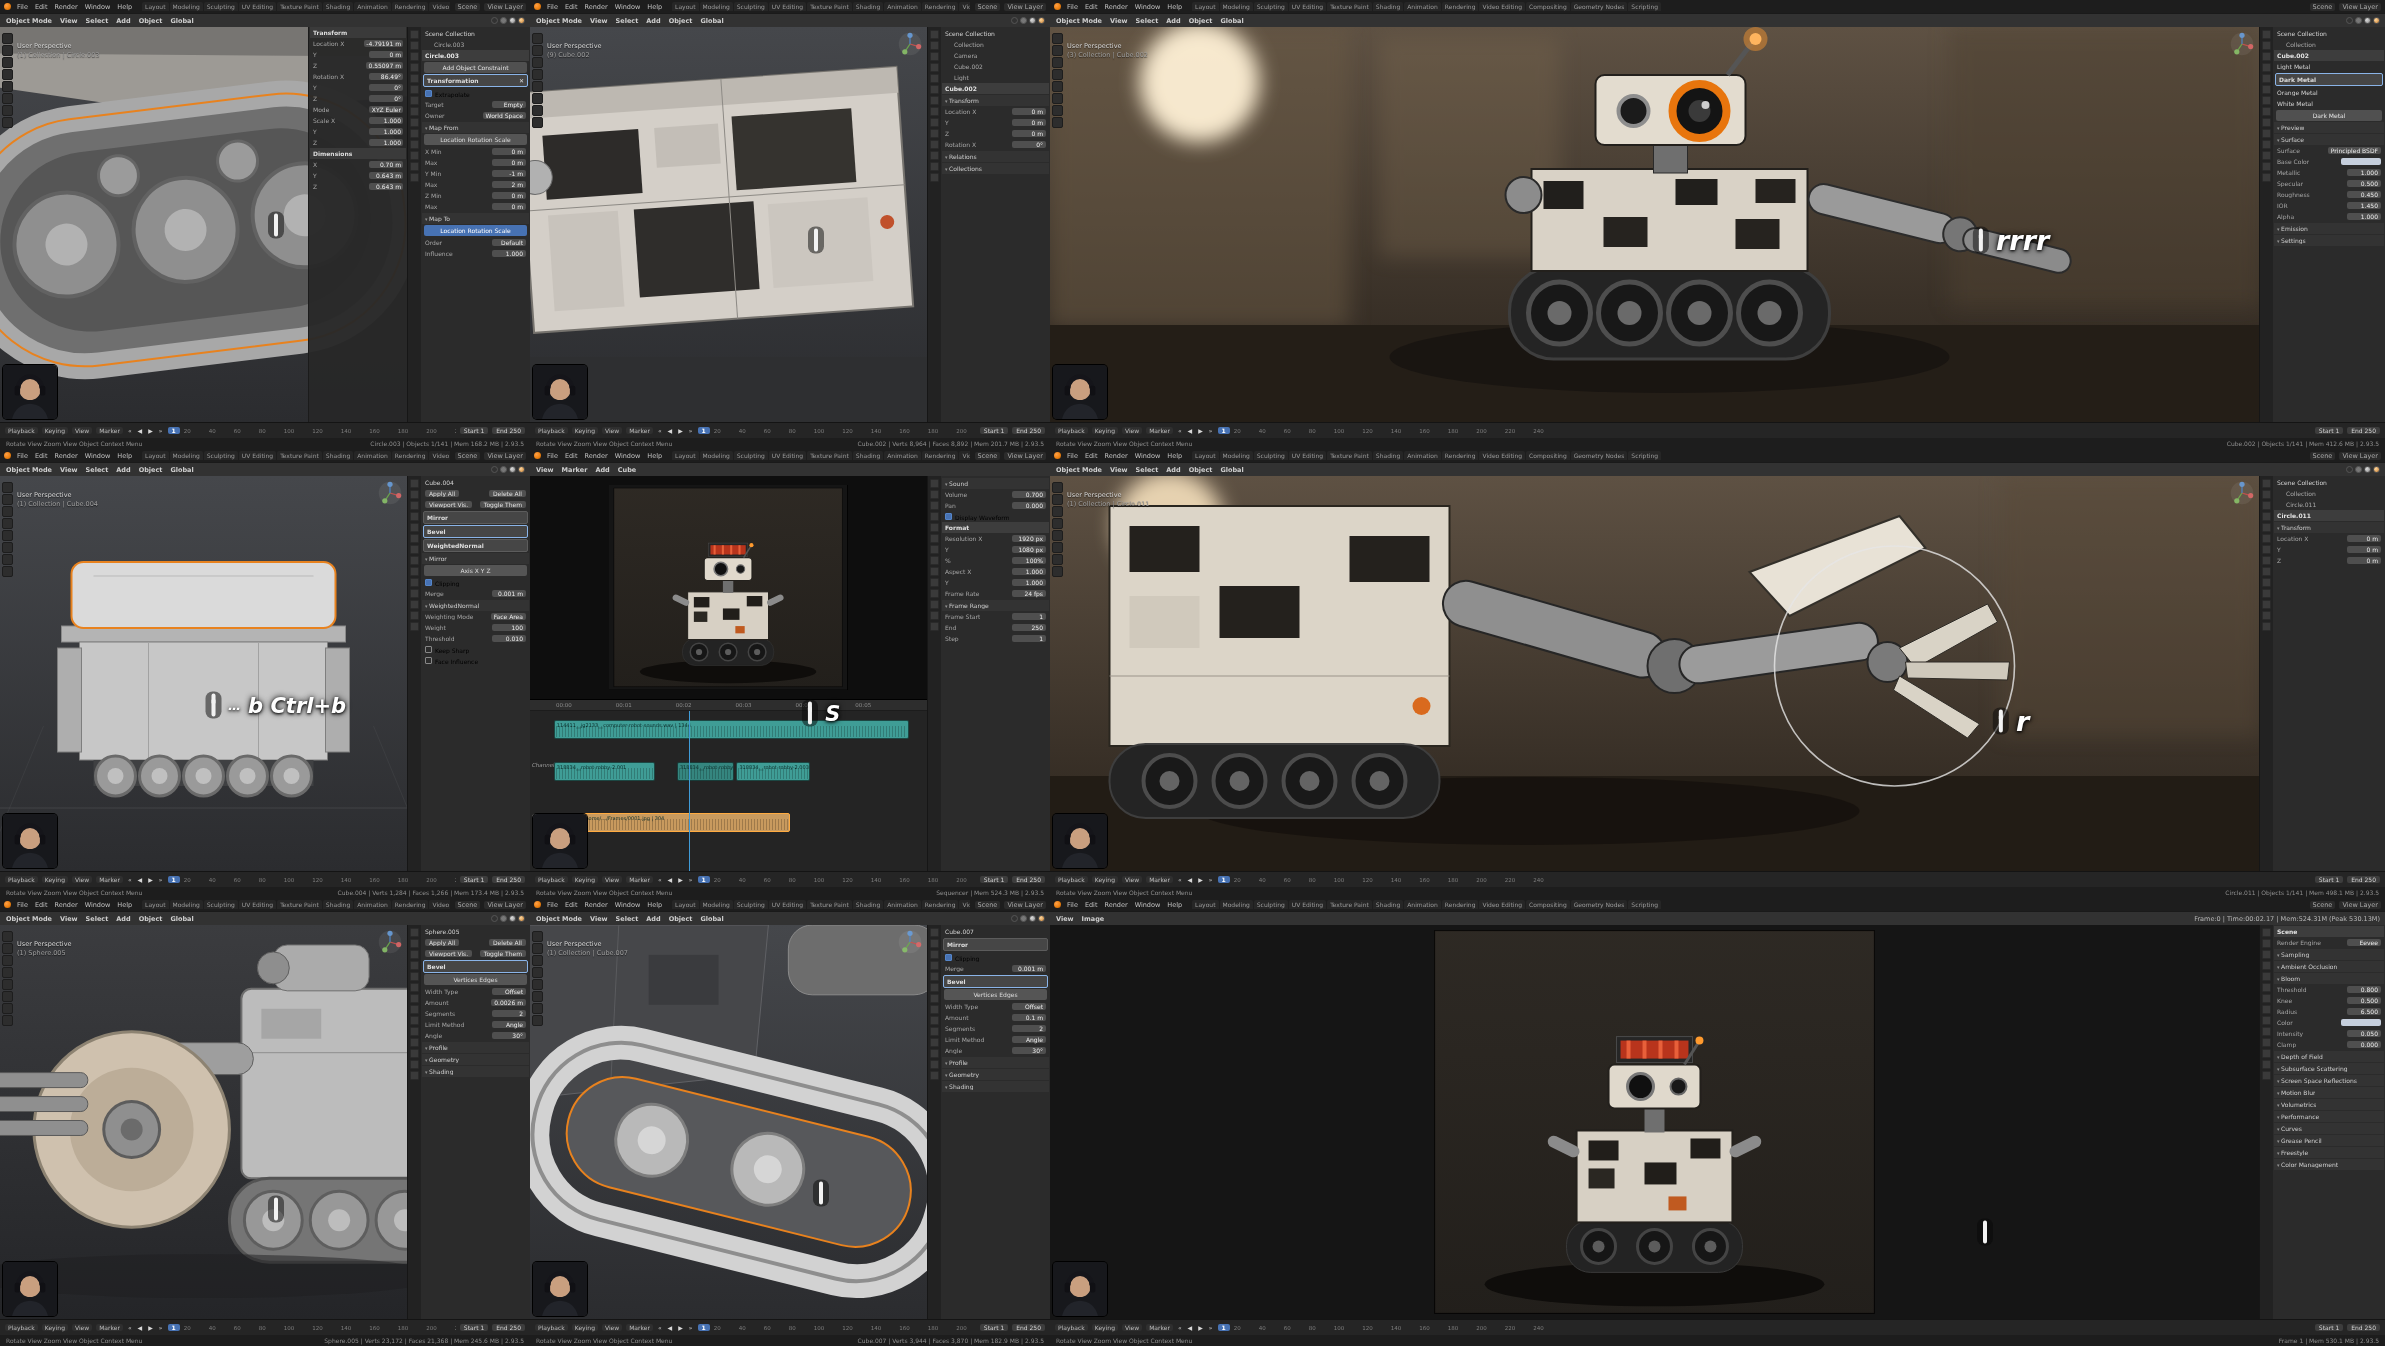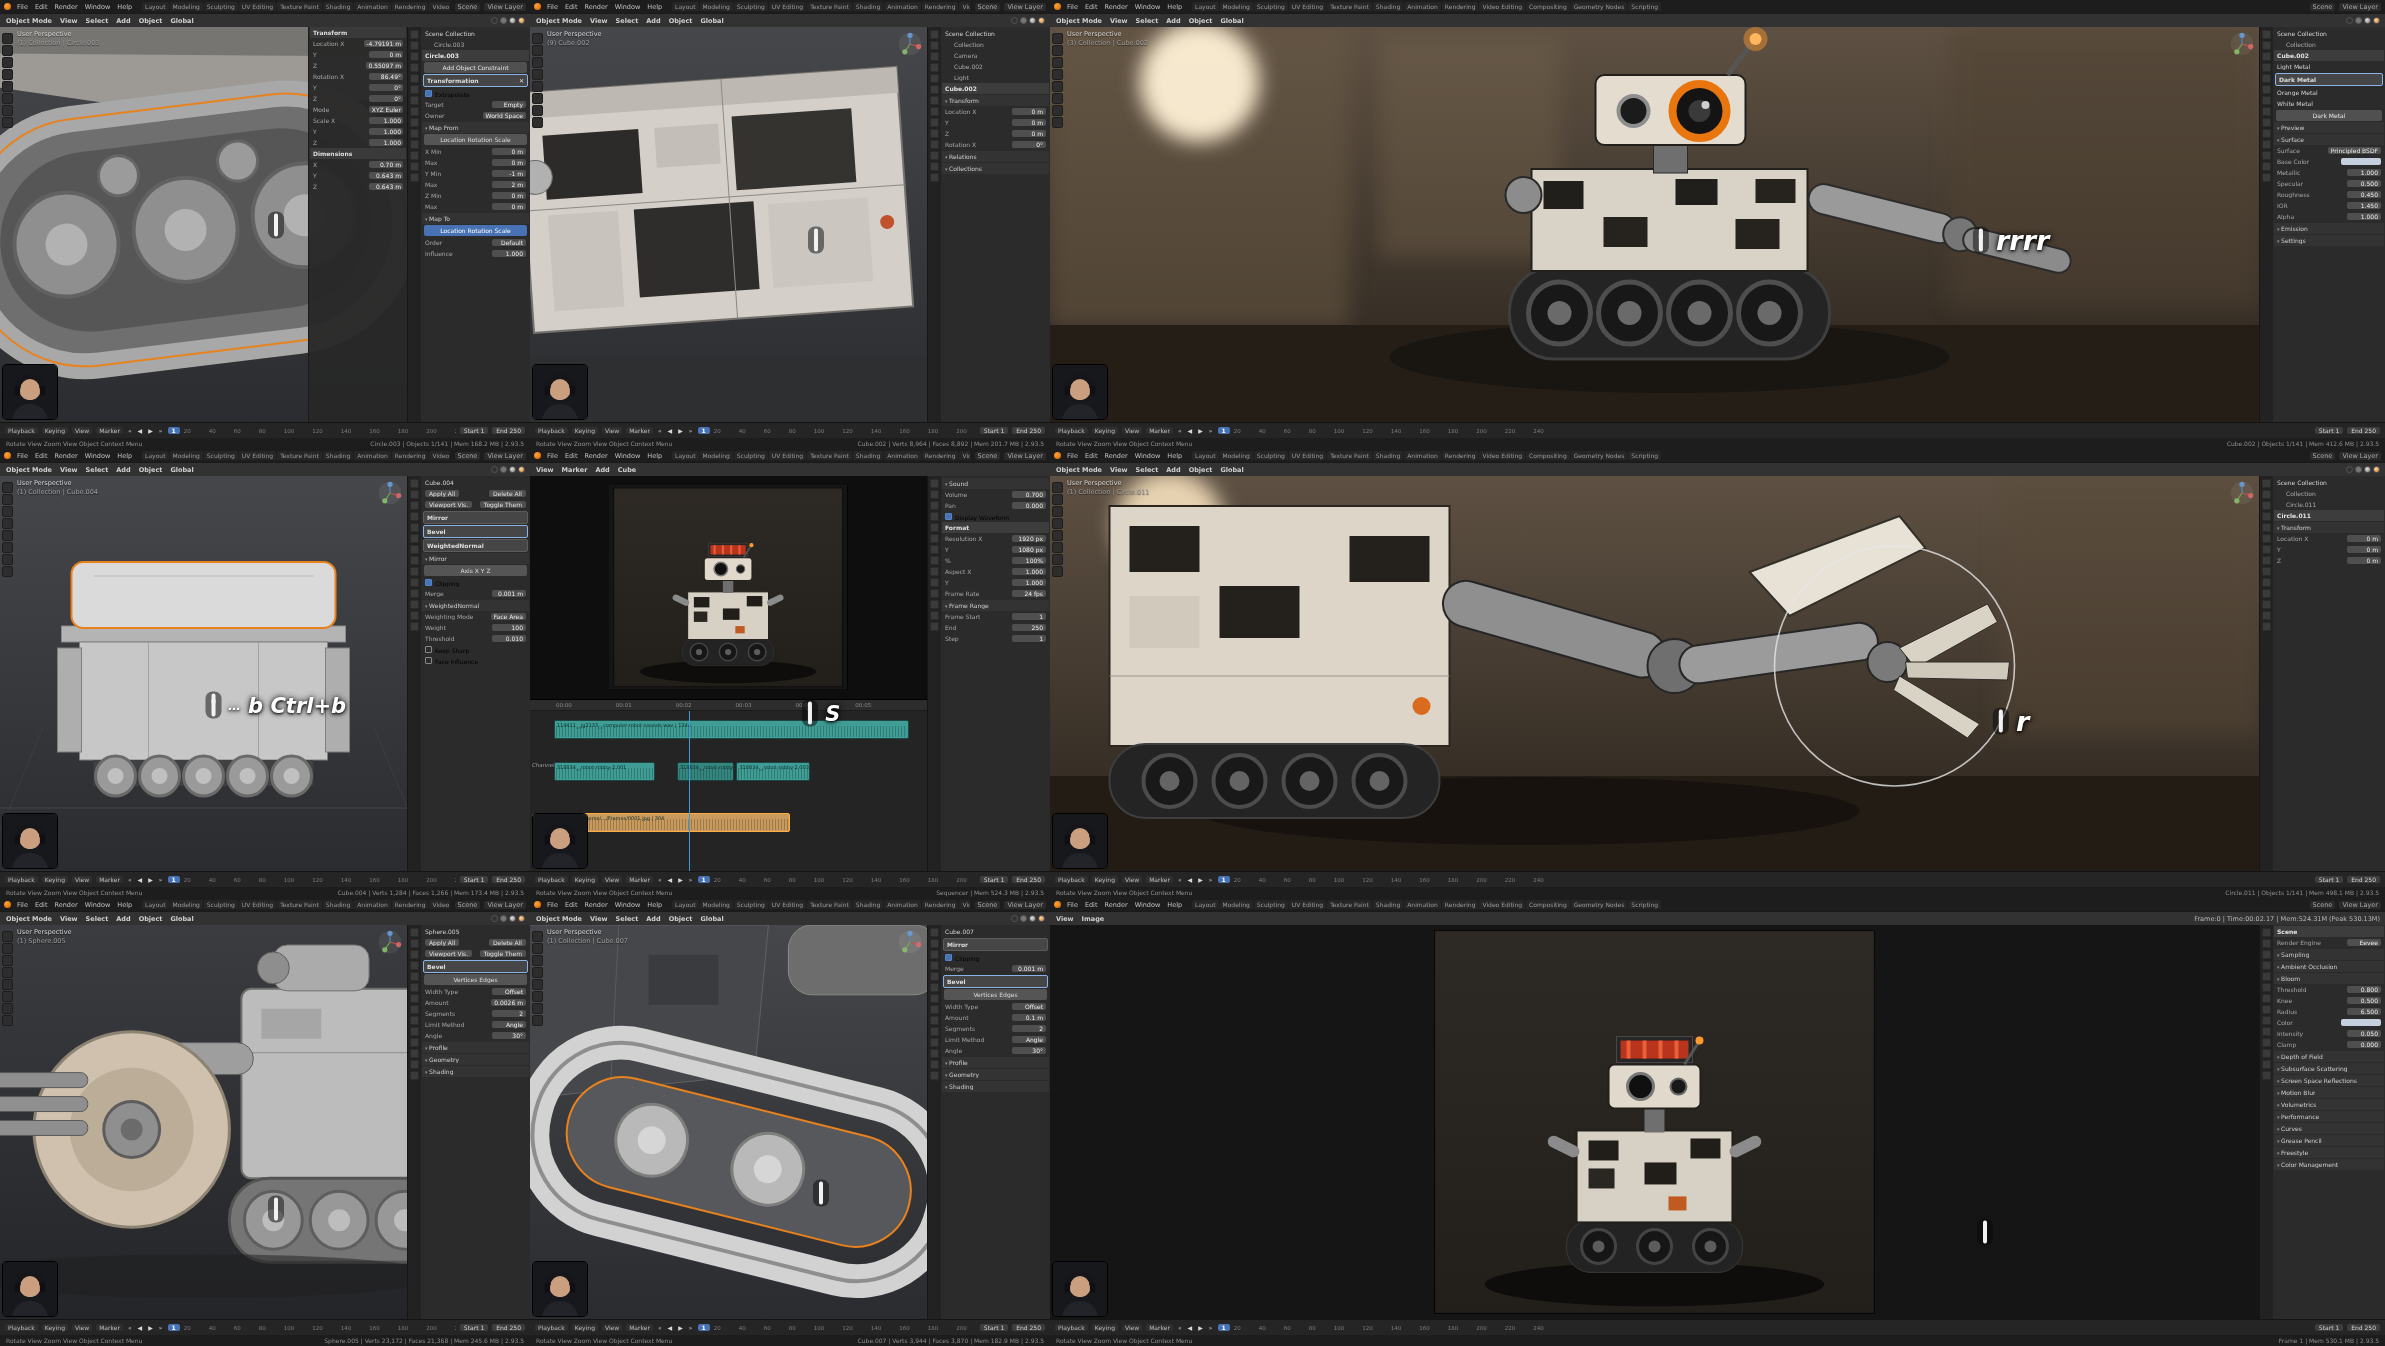--- a/index.html
+++ b/index.html
@@ -25,21 +25,21 @@
   .shade.s4{background:radial-gradient(circle at 35% 35%,#ffd9a0,#c77b2d);}
   
   .main{flex:1;display:flex;min-height:0;position:relative;}
   .viewwrap{flex:1;position:relative;overflow:hidden;background:linear-gradient(#44464a,#2b2c2f);}
   .art{display:none;position:absolute;inset:0;width:100%;height:100%;}
   .scene-treads .art-treads{display:block}.scene-robottex .art-robottex{display:block}
   .scene-render .art-render{display:block}.scene-tank .art-tank{display:block}
   .scene-arm .art-arm{display:block}
   .scene-disc .art-disc{display:block}.scene-tread2 .art-tread2{display:block}
   .scene-final .art-final{display:block}
-  .corner{position:absolute;top:3px;left:17px;font-size:6.5px;color:#d6d6d6;line-height:1.35;z-index:5;text-shadow:0 1px 1px rgba(0,0,0,.6);}
+  .corner{position:absolute;top:15px;left:17px;font-size:6.5px;color:#d6d6d6;line-height:1.35;z-index:5;text-shadow:0 1px 1px rgba(0,0,0,.6);}
   .corner .l2{color:#9e9e9e;}
   .toolcol{position:absolute;left:2px;top:6px;display:flex;flex-direction:column;gap:1px;z-index:5;}
   .tool{width:9px;height:9px;background:#2d2d2d;border:1px solid #1d1d1d;border-radius:2px;}
   .gizmo{position:absolute;right:4px;top:4px;width:26px;height:26px;z-index:5;opacity:.9;}
   
   .npanel{display:none;position:absolute;right:0;top:0;bottom:0;width:98px;background:rgba(40,40,40,.96);border-left:1px solid #1b1b1b;z-index:6;overflow:hidden;font-size:6px;}
   .has-npanel .npanel{display:block;}
   
   .props{width:122px;flex:0 0 auto;background:#2b2b2b;border-left:1px solid #161616;display:flex;min-width:0;}
   .wide .props{width:125px;}

